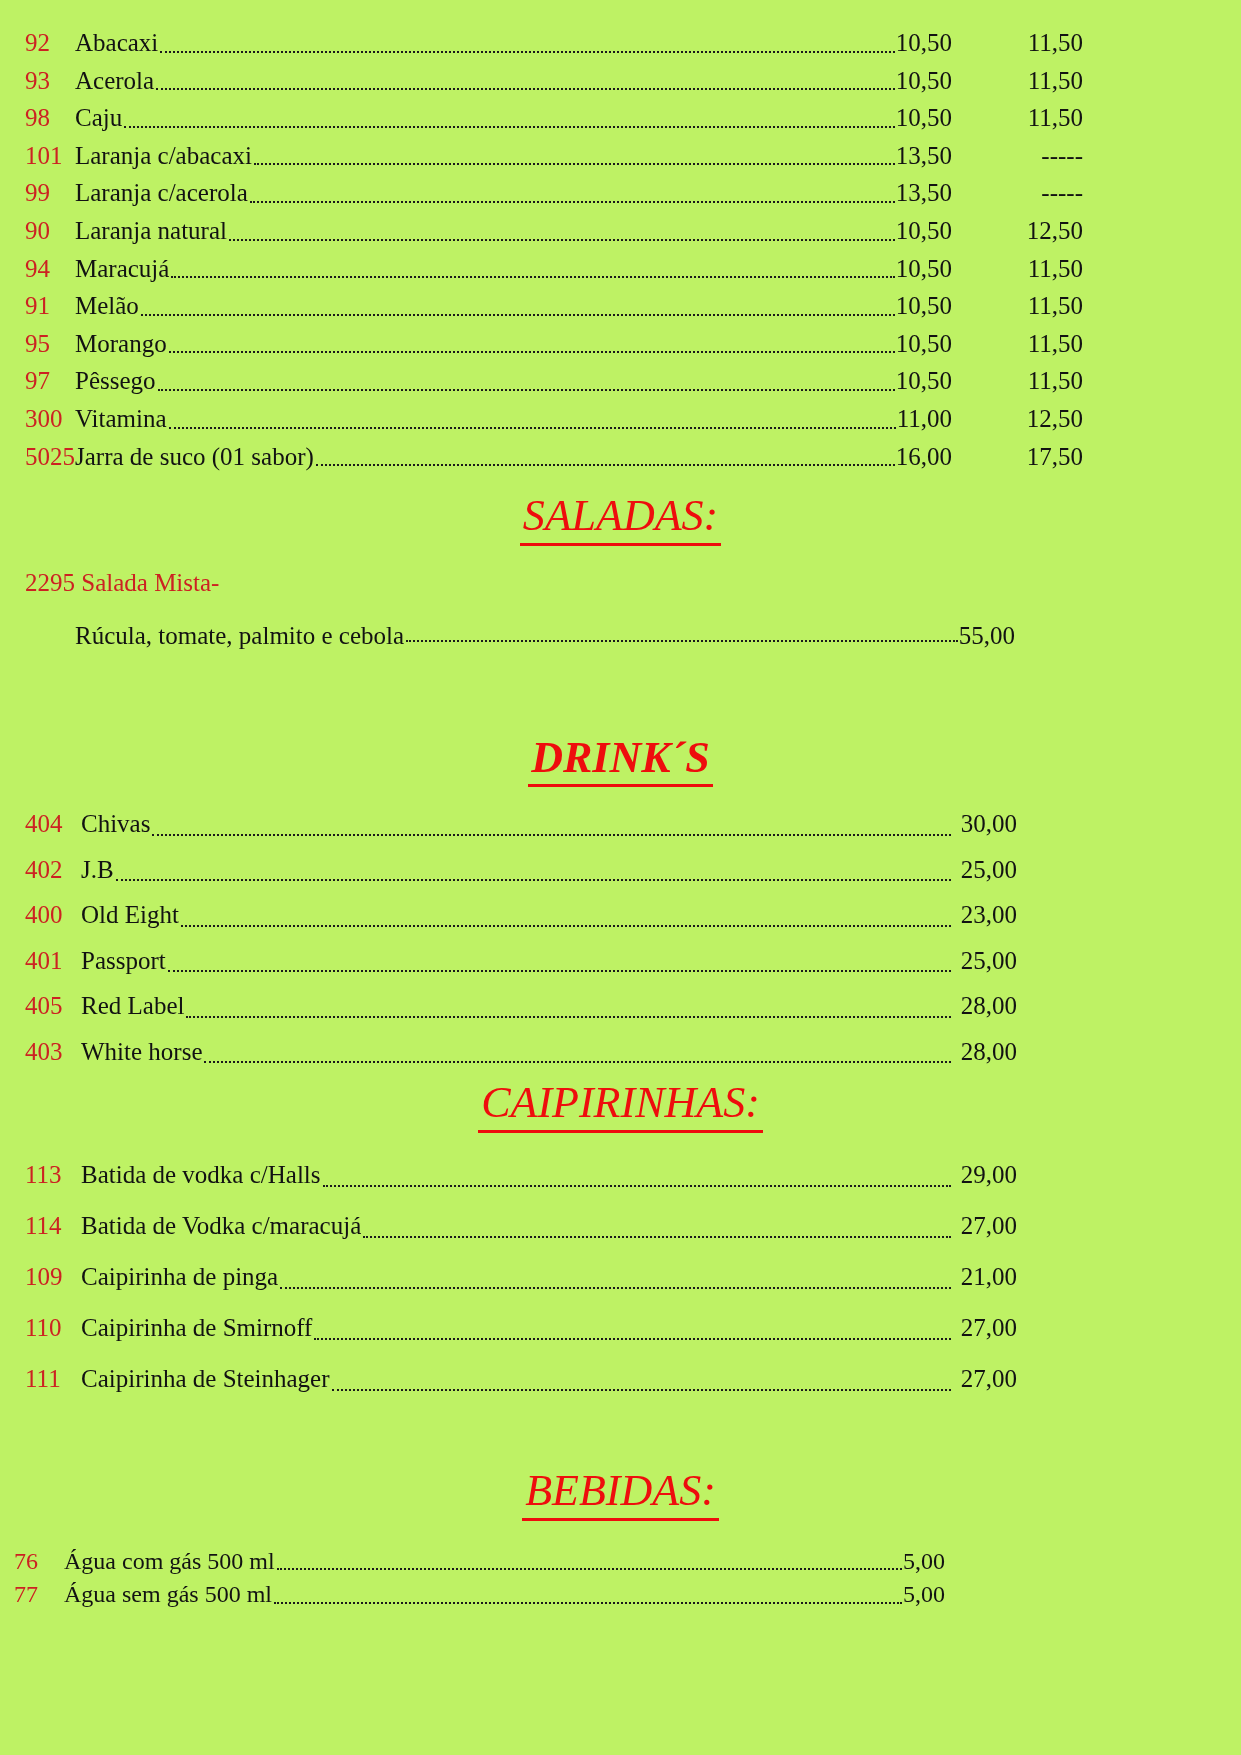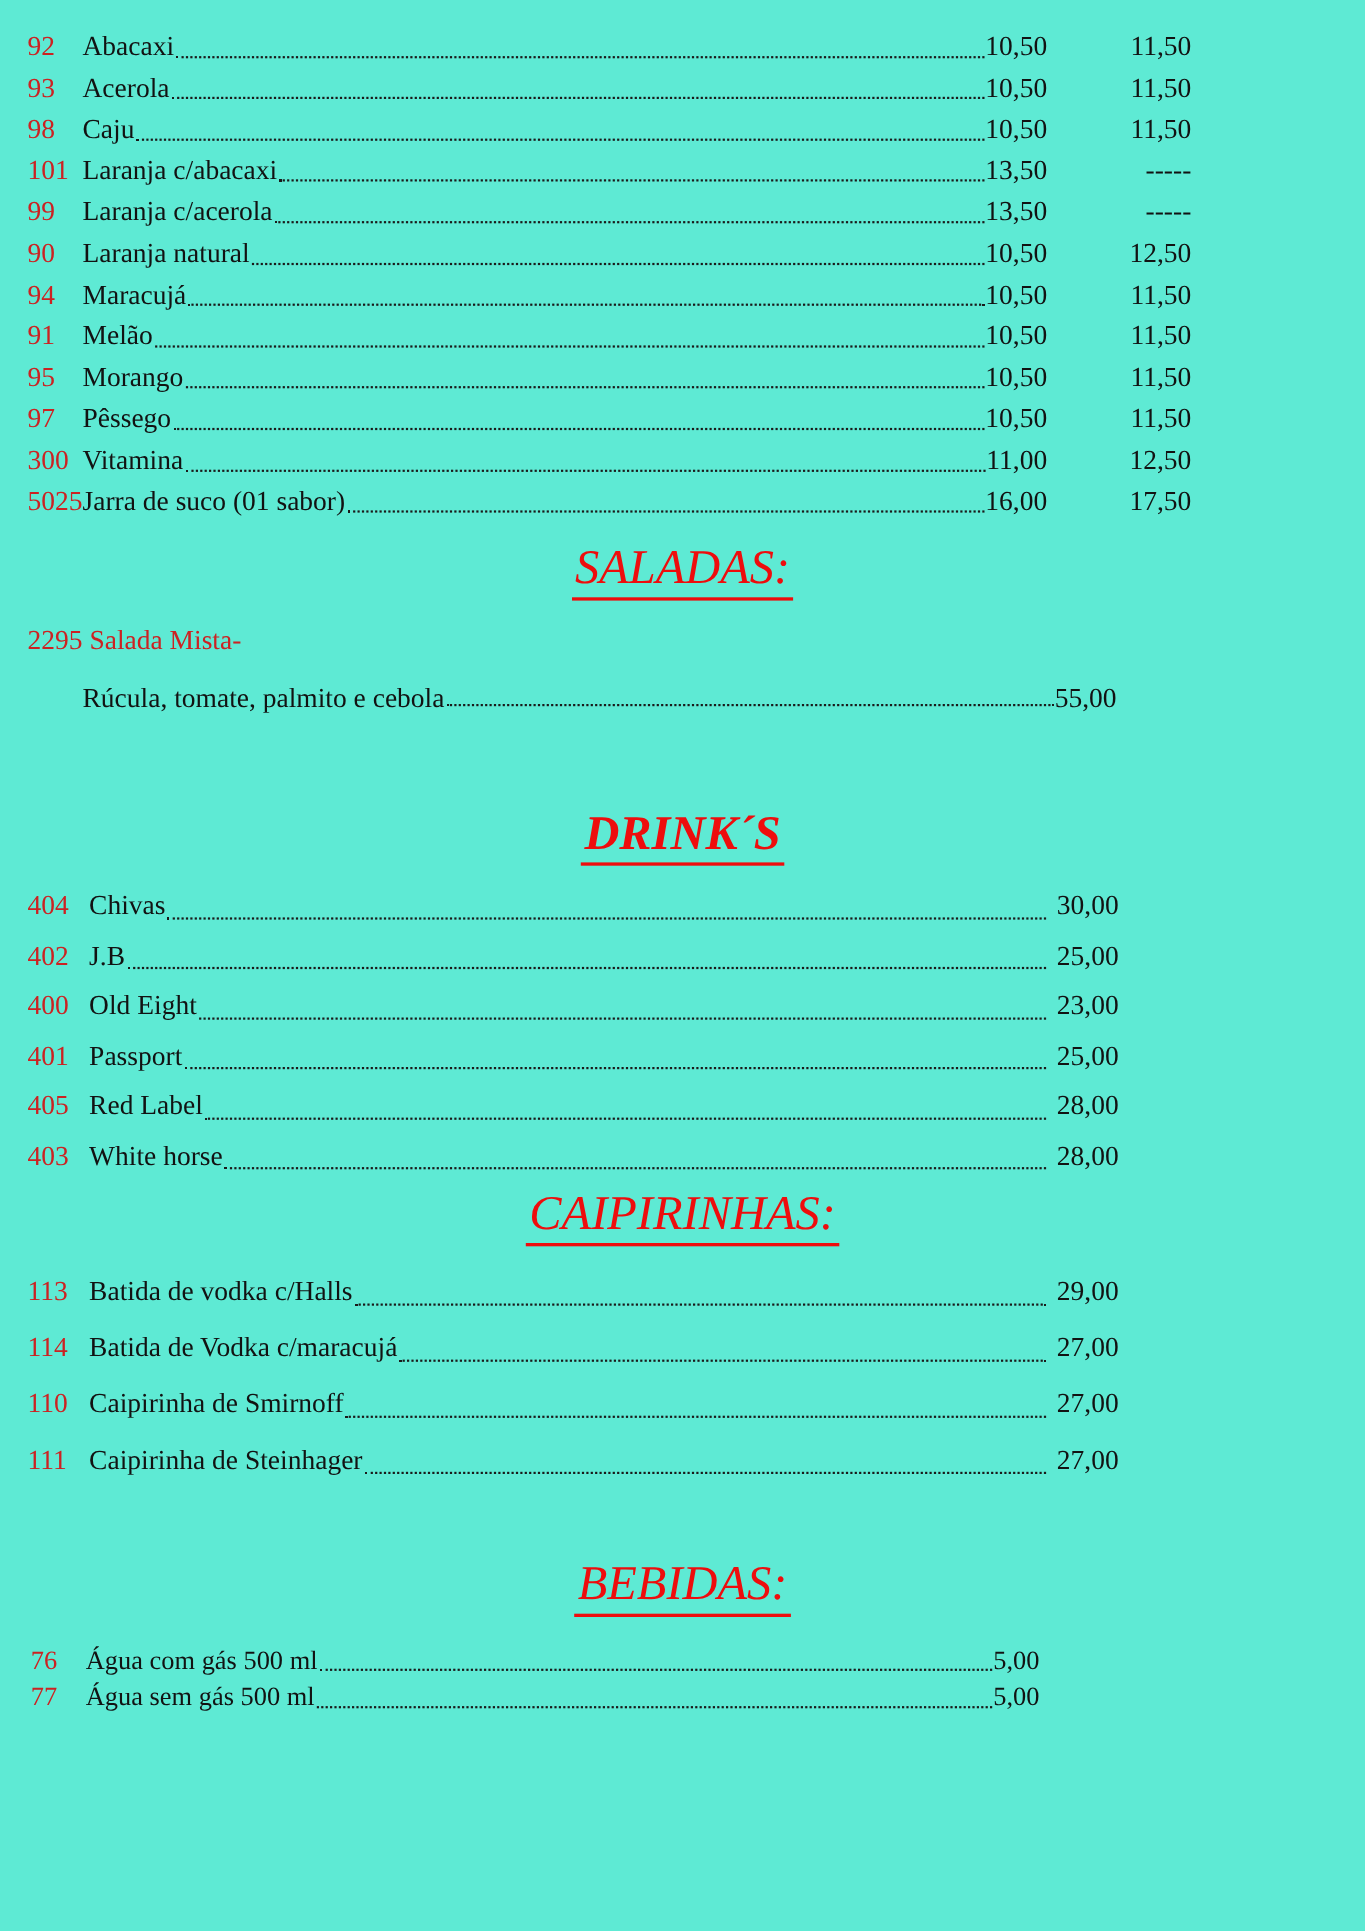--- a/index.html
+++ b/index.html
@@ -1,20 +1,20 @@
 <!DOCTYPE html>
 <html><head>
 <meta charset="utf-8">
 <style>
   html,body { margin:0; padding:0; background:#ffffff; }
   .page {
     position: relative;
     width: 1241px;
     height: 1755px;
-    background: #5eead4;
+    background: #bef264;
     font-family: "Liberation Serif", "DejaVu Serif", serif;
     color: #121212;
     box-sizing: border-box;
     padding-top: 24px;
     overflow: hidden;
   }
   
   .row { display: flex; white-space: nowrap; }
   .num { color: #cc2222; flex: 0 0 50px; }
   .name { }
@@ -62,21 +62,21 @@
 
   
   .heading-caipirinhas { margin-top: 4px; }
   .sec-caipirinhas { padding: 0 224px 0 25px; font-size: 25px; margin-top: 16px; }
   .sec-caipirinhas .row { height: 51px; line-height: 51px; }
   .sec-caipirinhas .leader { margin-right: 10px; margin-bottom: 13px; }
   .sec-caipirinhas .num { flex: 0 0 56px; }
 
   
   .heading-bebidas { margin-top: 62px; text-decoration: underline; }
-  .sec-bebidas { padding: 0 296px 0 28px; font-size: 24px; margin-top: 24px; }
+  .sec-bebidas { padding: 0 296px 0 14px; font-size: 24px; margin-top: 24px; }
   .sec-bebidas .row { height: 33.5px; line-height: 33.5px; }
   .sec-bebidas .leader { margin-bottom: 8px; }
 </style>
 </head>
 <body>
 
 <div class="page">
 
   <div class="sec-juices">
     <div class="row">
@@ -223,20 +223,26 @@
         <span class="leader"></span>
         <span class="price">29,00</span>
       </div>
     <div class="row">
         <span class="num">114</span>
         <span class="name">Batida de Vodka c/maracujá</span>
         <span class="leader"></span>
         <span class="price">27,00</span>
       </div>
     <div class="row">
+        <span class="num">109</span>
+        <span class="name">Caipirinha de pinga</span>
+        <span class="leader"></span>
+        <span class="price">21,00</span>
+      </div>
+    <div class="row">
         <span class="num">110</span>
         <span class="name">Caipirinha de Smirnoff</span>
         <span class="leader"></span>
         <span class="price">27,00</span>
       </div>
     <div class="row">
         <span class="num">111</span>
         <span class="name">Caipirinha de Steinhager</span>
         <span class="leader"></span>
         <span class="price">27,00</span>

